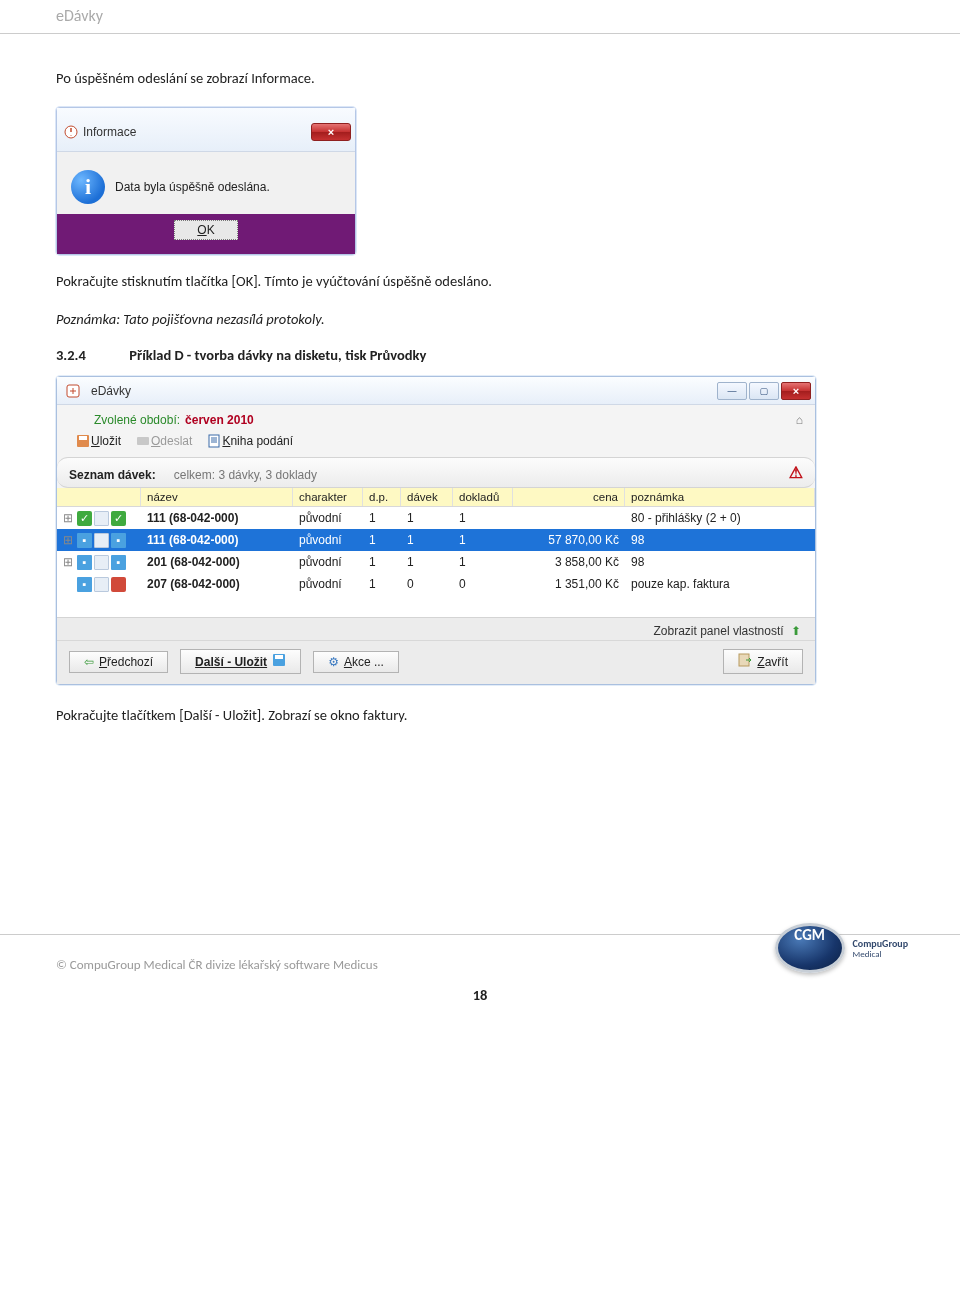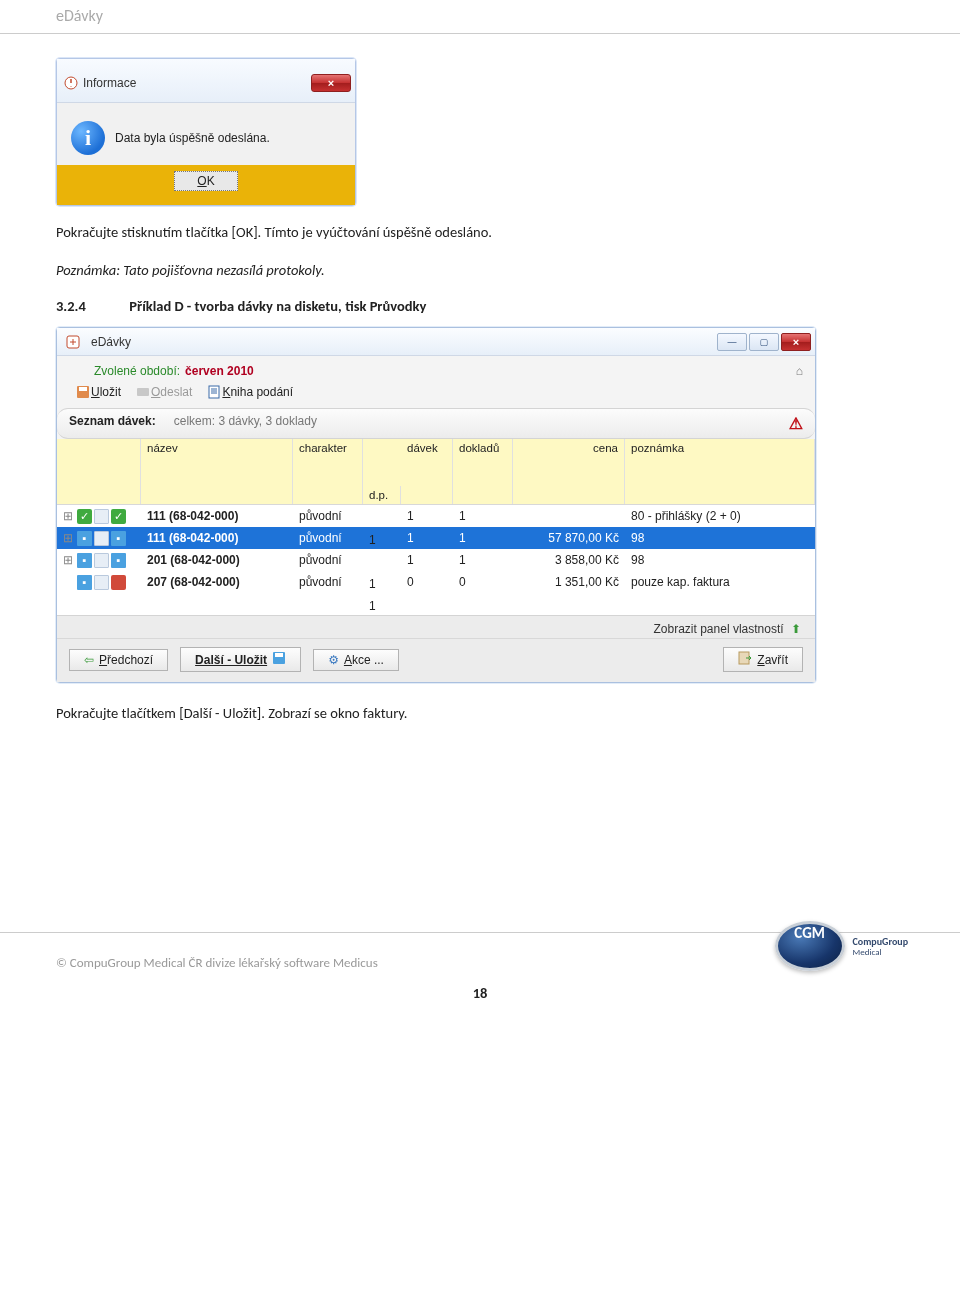--- a/index.html
+++ b/index.html
@@ -63,21 +63,21 @@
   align-items: center;
 }
 .info-circle {
   width: 34px; height: 34px; border-radius: 50%;
   background: radial-gradient(circle at 30% 30%, #6cb7ff, #1d6fd6 70%);
   color: #fff; font-weight: bold; font-size: 22px;
   display: flex; align-items: center; justify-content: center;
   font-family: Georgia, serif;
 }
 .dlg-msg { color: #222; }
-.dlg-btnrow { text-align: center; padding: 6px 0 14px 0; background: #eab308; }
+.dlg-btnrow { text-align: center; padding: 6px 0 14px 0; background: #701a75; }
 .btn-ok {
   display: inline-block;
   border: 1px dotted #777;
   padding: 2px 22px;
   font-size: 12px;
   background: #e8e8e8;
   cursor: pointer;
 }
 .btn-ok .u { text-decoration: underline; }
 
@@ -126,41 +126,41 @@
 .tb-btn { display: flex; align-items: center; cursor: pointer; }
 .tb-btn.disabled { color: #9a9a9a; }
 .tb-btn .u { text-decoration: underline; }
 .mini-ico { width: 16px; height: 16px; display: inline-flex; align-items: center; justify-content: center; }
 
 .panel-hdr {
   background: linear-gradient(#fcfcfc, #ececec);
   border-top: 1px solid #d4d4d4;
   border-bottom: 1px solid #d4d4d4;
   padding: 5px 12px;
-  display: flex; align-items: flex-start;
+  display: flex; align-items: flex-end;
   font-weight: bold;
   border-radius: 11px;
 }
 .panel-hdr .sub { font-weight: normal; color: #777; margin-left: 18px; }
 .panel-hdr .warn { margin-left: auto; color: #c01018; font-size: 16px; }
 
 .tbl-hdr {
   display: flex;
   background: #fef9c3;
   border-bottom: 1px solid #d8d8d8;
   font-size: 11.5px;
 }
 .tbl-hdr > div {
   border-right: 1px solid #e0e0e0;
   padding: 3px 6px;
 }
 .c-ico { width: 84px; }
 .c-name { width: 152px; }
 .c-char { width: 70px; }
-.c-dp { width: 38px; text-align: left; margin-top: 47px; }
+.c-dp { width: 38px; text-align: left; }
 .c-davek { width: 52px; }
 .c-dokl { width: 60px; }
 .c-cena { width: 112px; text-align: right; }
 .c-pozn { flex: 1; }
 
 .row {
   display: flex;
   align-items: center;
   font-size: 12px;
   height: 22px;
@@ -235,20 +235,21 @@
 </style>
 </head>
 <body>
 
 <div class="page-header">
   <span>eDávky</span>
 </div>
 
 <div class="content">
 
+  <p class="body-text">Po úspěšném odeslání se zobrazí Informace.</p>
 
   <div class="dlg-info">
     <div class="dlg-titlebar">
       <span class="dlg-ticon">
         <svg width="14" height="14" viewBox="0 0 14 14">
             <circle cx="7" cy="7" r="6" fill="#fff" stroke="#c24b2e"></circle>
             <path d="M7 3v4M7 10v.5" stroke="#c24b2e" stroke-width="1.5"></path>
           </svg>
       </span>
       <span class="dlg-title">Informace</span>

